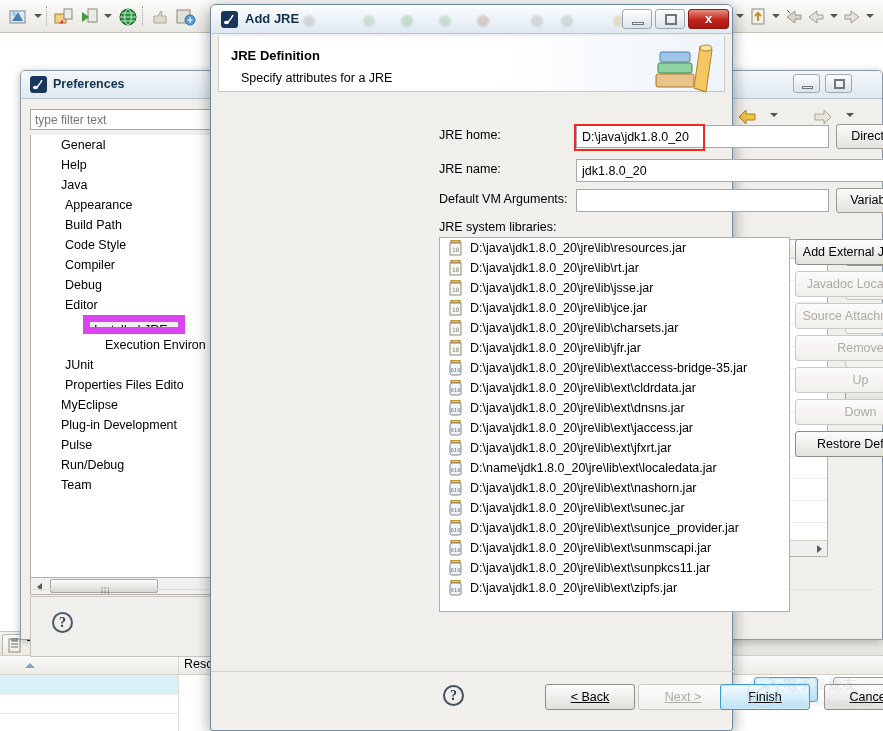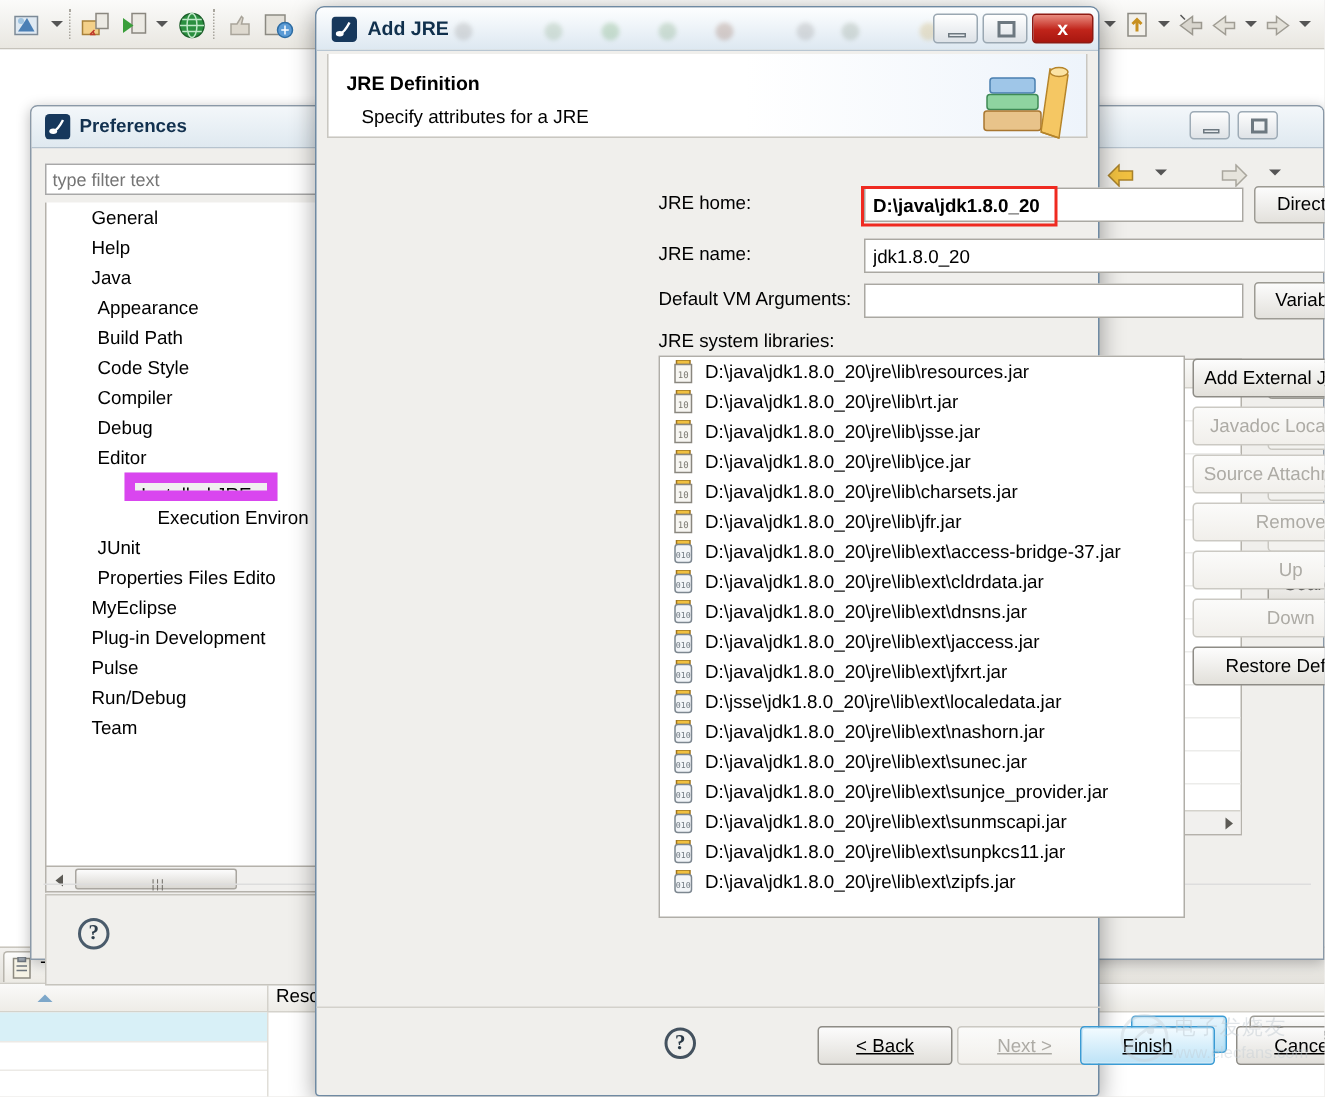--- a/index.html
+++ b/index.html
@@ -567,21 +567,21 @@
         <rect x="2" y="32" width="38" height="13" rx="2" fill="#e8c38a" stroke="#a8762f"></rect>
         <path d="M46 4 l12 4 -6 42 -12 -4 z" fill="#f5c763" stroke="#b5842a"></path>
         <path d="M40 46 l12 4" stroke="#b5842a" fill="none"></path>
         <ellipse cx="52" cy="6" rx="6" ry="3" fill="#fbe3a4" stroke="#b5842a"></ellipse>
       </svg>
     </span>
   </div>
 
   <div class="dlg-form">
     <span class="f-label" style="left:228px; top:24px;">JRE home:</span>
-    <input class="f-input" style="left: 365px; top: 21px; width: 253px; font-weight: bold;" value="D:\java\jdk1.8.0_20">
+    <input class="f-input" style="left: 365px; top: 21px; width: 253px;" value="D:\java\jdk1.8.0_20">
     <div class="f-btn" style="left:625px; top:20px;">Directory...</div>
 
     <span class="f-label" style="left:228px; top:58px;">JRE name:</span>
     <input class="f-input" style="left: 365px; top: 55px; width: 349px;" value="jdk1.8.0_20">
 
     <span class="f-label" style="left:228px; top:88px;">Default VM Arguments:</span>
     <input class="f-input" style="left: 365px; top: 85px; width: 253px;" value="">
     <div class="f-btn" style="left:625px; top:84px;">Variables...</div>
 
     <span class="f-label" style="left:228px; top:116px;">JRE system libraries:</span>
@@ -617,21 +617,21 @@
           </svg></span><span>D:\java\jdk1.8.0_20\jre\lib\charsets.jar</span></div>
     <div class="jar-row"><span class="jar-ico"><svg width="15" height="16" viewBox="0 0 15 16">
             <rect x="3" y="0" width="9" height="3" fill="#f0c040" stroke="#9e7520"></rect>
             <rect x="2" y="3" width="11" height="12" fill="#f7f6f2" stroke="#8a877f"></rect>
             <text x="7.5" y="12" font-size="6" text-anchor="middle" fill="#7b7870" font-family="monospace">10</text>
           </svg></span><span>D:\java\jdk1.8.0_20\jre\lib\jfr.jar</span></div>
     <div class="jar-row"><span class="jar-ico"><svg width="15" height="16" viewBox="0 0 15 16">
             <rect x="3" y="0" width="9" height="3" fill="#f0c040" stroke="#9e7520"></rect>
             <rect x="2" y="3" width="11" height="12" rx="2" fill="#f2f5f8" stroke="#7d8790"></rect>
             <text x="7.5" y="12" font-size="5.5" text-anchor="middle" fill="#6e7880" font-family="monospace">010</text>
-          </svg></span><span>D:\java\jdk1.8.0_20\jre\lib\ext\access-bridge-37.jar</span></div>
+          </svg></span><span>D:\java\jdk1.8.0_20\jre\lib\ext\access-bridge-35.jar</span></div>
     <div class="jar-row"><span class="jar-ico"><svg width="15" height="16" viewBox="0 0 15 16">
             <rect x="3" y="0" width="9" height="3" fill="#f0c040" stroke="#9e7520"></rect>
             <rect x="2" y="3" width="11" height="12" rx="2" fill="#f2f5f8" stroke="#7d8790"></rect>
             <text x="7.5" y="12" font-size="5.5" text-anchor="middle" fill="#6e7880" font-family="monospace">010</text>
           </svg></span><span>D:\java\jdk1.8.0_20\jre\lib\ext\cldrdata.jar</span></div>
     <div class="jar-row"><span class="jar-ico"><svg width="15" height="16" viewBox="0 0 15 16">
             <rect x="3" y="0" width="9" height="3" fill="#f0c040" stroke="#9e7520"></rect>
             <rect x="2" y="3" width="11" height="12" rx="2" fill="#f2f5f8" stroke="#7d8790"></rect>
             <text x="7.5" y="12" font-size="5.5" text-anchor="middle" fill="#6e7880" font-family="monospace">010</text>
           </svg></span><span>D:\java\jdk1.8.0_20\jre\lib\ext\dnsns.jar</span></div>
@@ -642,21 +642,21 @@
           </svg></span><span>D:\java\jdk1.8.0_20\jre\lib\ext\jaccess.jar</span></div>
     <div class="jar-row"><span class="jar-ico"><svg width="15" height="16" viewBox="0 0 15 16">
             <rect x="3" y="0" width="9" height="3" fill="#f0c040" stroke="#9e7520"></rect>
             <rect x="2" y="3" width="11" height="12" rx="2" fill="#f2f5f8" stroke="#7d8790"></rect>
             <text x="7.5" y="12" font-size="5.5" text-anchor="middle" fill="#6e7880" font-family="monospace">010</text>
           </svg></span><span>D:\java\jdk1.8.0_20\jre\lib\ext\jfxrt.jar</span></div>
     <div class="jar-row"><span class="jar-ico"><svg width="15" height="16" viewBox="0 0 15 16">
             <rect x="3" y="0" width="9" height="3" fill="#f0c040" stroke="#9e7520"></rect>
             <rect x="2" y="3" width="11" height="12" rx="2" fill="#f2f5f8" stroke="#7d8790"></rect>
             <text x="7.5" y="12" font-size="5.5" text-anchor="middle" fill="#6e7880" font-family="monospace">010</text>
-          </svg></span><span>D:\jsse\jdk1.8.0_20\jre\lib\ext\localedata.jar</span></div>
+          </svg></span><span>D:\name\jdk1.8.0_20\jre\lib\ext\localedata.jar</span></div>
     <div class="jar-row"><span class="jar-ico"><svg width="15" height="16" viewBox="0 0 15 16">
             <rect x="3" y="0" width="9" height="3" fill="#f0c040" stroke="#9e7520"></rect>
             <rect x="2" y="3" width="11" height="12" rx="2" fill="#f2f5f8" stroke="#7d8790"></rect>
             <text x="7.5" y="12" font-size="5.5" text-anchor="middle" fill="#6e7880" font-family="monospace">010</text>
           </svg></span><span>D:\java\jdk1.8.0_20\jre\lib\ext\nashorn.jar</span></div>
     <div class="jar-row"><span class="jar-ico"><svg width="15" height="16" viewBox="0 0 15 16">
             <rect x="3" y="0" width="9" height="3" fill="#f0c040" stroke="#9e7520"></rect>
             <rect x="2" y="3" width="11" height="12" rx="2" fill="#f2f5f8" stroke="#7d8790"></rect>
             <text x="7.5" y="12" font-size="5.5" text-anchor="middle" fill="#6e7880" font-family="monospace">010</text>
           </svg></span><span>D:\java\jdk1.8.0_20\jre\lib\ext\sunec.jar</span></div>

